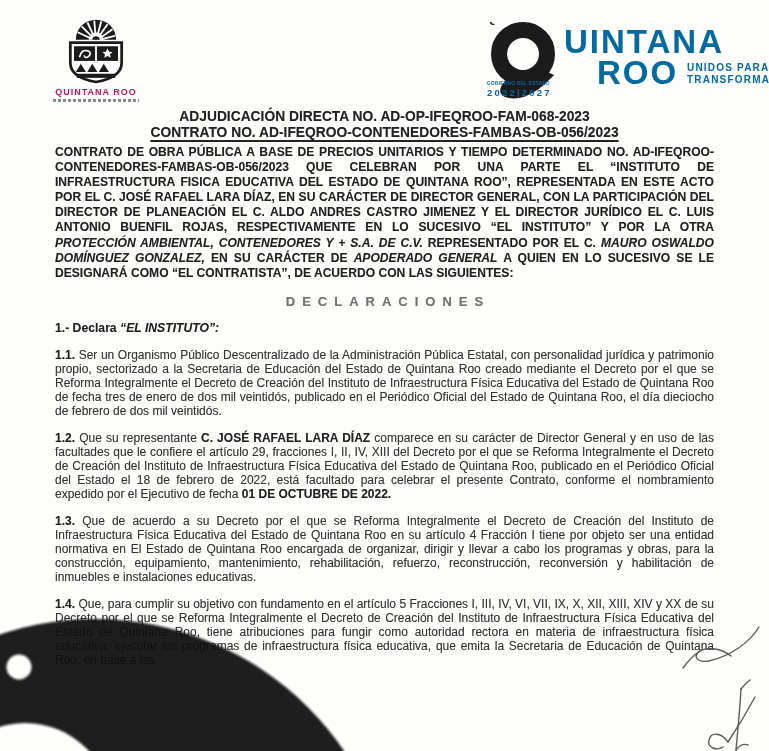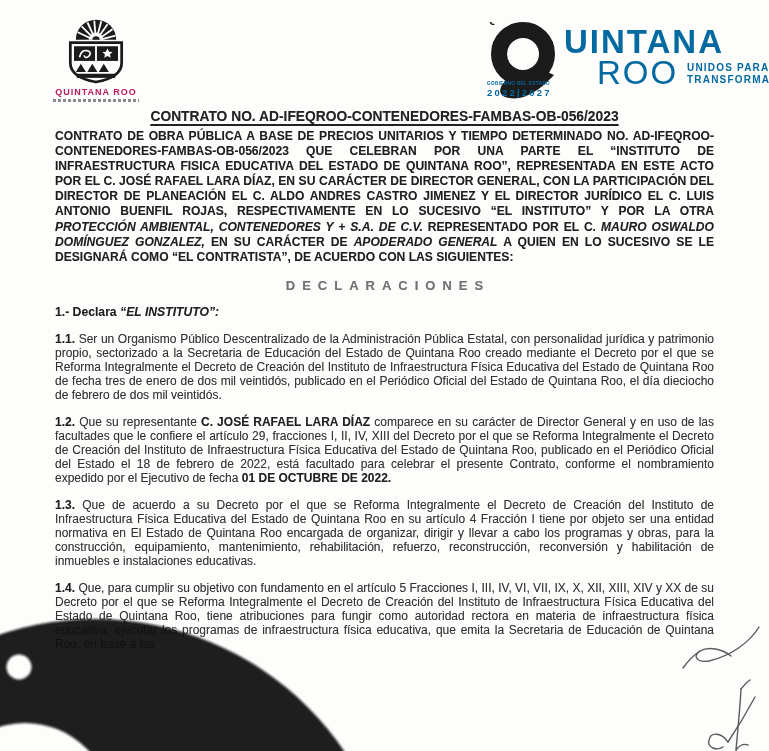--- a/index.html
+++ b/index.html
@@ -10,21 +10,21 @@
   }
   
   .logo-left{position:absolute;left:40px;top:12px;width:112px;text-align:center;color:#be185d;}
   .logo-left .emblem{display:block;margin:0 auto;}
   .logo-left-title{font-size:9px;font-weight:700;letter-spacing:1px;margin-top:1px;white-space:nowrap;}
   .logo-left-motto{margin:2px auto 0;width:86px;height:3px;
     background:repeating-linear-gradient(90deg,#8a8a8a 0 3px,transparent 3px 5px);}
   .logo-right{position:absolute;left:484px;top:22px;width:280px;height:80px;color:#0369a1;}
   .logo-right .qmark{position:absolute;left:0;top:0;}
   .brand-uintana{position:absolute;left:80px;top:1px;font-size:33px;font-weight:800;letter-spacing:2px;white-space:nowrap;}
-  .brand-roo{position:absolute;left:113px;top:32px;font-size:33px;font-weight:400;letter-spacing:2px;white-space:nowrap;}
+  .brand-roo{position:absolute;left:113px;top:32px;font-size:33px;font-weight:700;letter-spacing:2px;white-space:nowrap;}
   .brand-tagline{position:absolute;left:203px;top:40px;font-size:10px;font-weight:700;letter-spacing:1.2px;line-height:12px;white-space:nowrap;}
   .brand-gobierno{position:absolute;left:3px;top:59px;font-size:4.6px;font-weight:600;letter-spacing:.4px;white-space:nowrap;}
   .brand-period{position:absolute;left:3px;top:65px;font-size:9.5px;font-weight:800;letter-spacing:2.2px;white-space:nowrap;}
   .sr{position:absolute;width:1px;height:1px;overflow:hidden;clip:rect(0 0 0 0);}
   
   .content{
     position:absolute;left:55px;top:0;width:659px;padding-top:109px;
     text-shadow:0 0 .5px rgba(45,45,45,.35);
   }
   .doc-title{text-align:center;font-size:13.8px;font-weight:800;line-height:16px;color:#222;}
@@ -84,20 +84,21 @@
     <div class="brand-roo">ROO</div>
     <div class="brand-tagline">
       <div>UNIDOS PARA</div>
       <div>TRANSFORMAR</div>
     </div>
     <div class="brand-gobierno">GOBIERNO DEL ESTADO</div>
     <div class="brand-period">2022|2027</div>
   </div>
 
   <div class="content">
+    <div class="doc-title">ADJUDICACIÓN DIRECTA NO. AD-OP-IFEQROO-FAM-068-2023</div>
     <div class="doc-title">
       <span class="underlined">CONTRATO NO. AD-IFEQROO-CONTENEDORES-FAMBAS-OB-056/2023</span>
     </div>
     <p class="intro"><span class="b">CONTRATO DE OBRA PÚBLICA A BASE DE PRECIOS UNITARIOS Y TIEMPO DETERMINADO NO. AD-IFEQROO-CONTENEDORES-FAMBAS-OB-056/2023 QUE CELEBRAN POR UNA PARTE EL “INSTITUTO DE INFRAESTRUCTURA FISICA EDUCATIVA DEL ESTADO DE QUINTANA ROO”, REPRESENTADA EN ESTE ACTO POR EL C. JOSÉ RAFAEL LARA DÍAZ, EN SU CARÁCTER DE DIRECTOR GENERAL, CON LA PARTICIPACIÓN DEL DIRECTOR DE PLANEACIÓN EL C. ALDO ANDRES CASTRO JIMENEZ Y EL DIRECTOR JURÍDICO EL C. LUIS ANTONIO BUENFIL ROJAS, RESPECTIVAMENTE EN LO SUCESIVO “EL INSTITUTO” Y POR LA OTRA </span><span class="b i">PROTECCIÓN AMBIENTAL, CONTENEDORES Y + S.A. DE C.V.</span><span class="b"> REPRESENTADO POR EL C. </span><span class="b i">MAURO OSWALDO DOMÍNGUEZ GONZALEZ,</span><span class="b"> EN SU CARÁCTER DE </span><span class="b i">APODERADO GENERAL</span><span class="b"> A QUIEN EN LO SUCESIVO SE LE DESIGNARÁ COMO “EL CONTRATISTA”, DE ACUERDO CON LAS SIGUIENTES:</span></p>
     <div class="decl-heading">DECLARACIONES</div>
     <p class="declara"><span class="b">1.- Declara </span><span class="b i">“EL INSTITUTO”:</span></p>
     <p class="body-p"><span class="b">1.1. </span><span>Ser un Organismo Público Descentralizado de la Administración Pública Estatal, con personalidad jurídica y patrimonio propio, sectorizado a la Secretaria de Educación del Estado de Quintana Roo creado mediante el Decreto por el que se Reforma Integralmente el Decreto de Creación del Instituto de Infraestructura Física Educativa del Estado de Quintana Roo de fecha tres de enero de dos mil veintidós, publicado en el Periódico Oficial del Estado de Quintana Roo, el día dieciocho de febrero de dos mil veintidós.</span></p>
     <p class="body-p"><span class="b">1.2. </span><span>Que su representante </span><span class="b">C. JOSÉ RAFAEL LARA DÍAZ</span><span> comparece en su carácter de Director General y en uso de las facultades que le confiere el artículo 29, fracciones I, II, IV, XIII del Decreto por el que se Reforma Integralmente el Decreto de Creación del Instituto de Infraestructura Física Educativa del Estado de Quintana Roo, publicado en el Periódico Oficial del Estado el 18 de febrero de 2022, está facultado para celebrar el presente Contrato, conforme el nombramiento expedido por el Ejecutivo de fecha </span><span class="b">01 DE OCTUBRE DE 2022.</span></p>
     <p class="body-p"><span class="b">1.3. </span><span>Que de acuerdo a su Decreto por el que se Reforma Integralmente el Decreto de Creación del Instituto de Infraestructura Física Educativa del Estado de Quintana Roo en su artículo 4 Fracción I tiene por objeto ser una entidad normativa en El Estado de Quintana Roo encargada de organizar, dirigir y llevar a cabo los programas y obras, para la construcción, equipamiento, mantenimiento, rehabilitación, refuerzo, reconstrucción, reconversión y habilitación de inmuebles e instalaciones educativas.</span></p>
     <p class="body-p"><span class="b">1.4. </span><span>Que, para cumplir su objetivo con fundamento en el artículo 5 Fracciones I, III, IV, VI, VII, IX, X, XII, XIII, XIV y XX de su Decreto por el que se Reforma Integralmente el Decreto de Creación del Instituto de Infraestructura Física Educativa del Estado de Quintana Roo, tiene atribuciones para fungir como autoridad rectora en materia de infraestructura física educativa; ejecutar los programas de infraestructura física educativa, que emita la Secretaria de Educación de Quintana Roo, en base a las</span></p>

